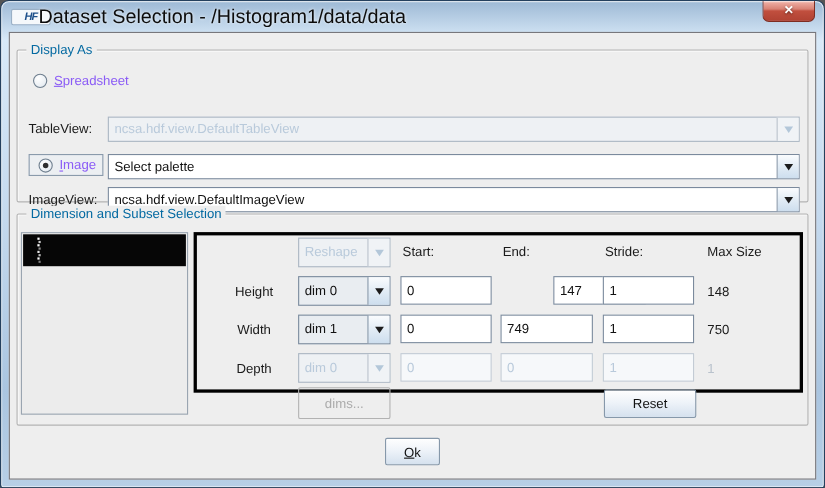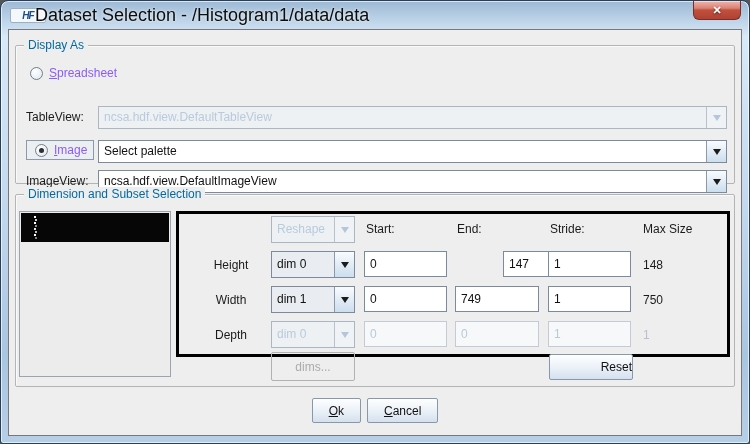--- a/index.html
+++ b/index.html
@@ -223,22 +223,21 @@
         <span class="btn">
             <span class="arr"></span>
           </span>
       </div>
       <input class="tf dis" disabled="" style="left: 185px; top: 107px; width: 83px;" value="0">
       <input class="tf dis" disabled="" style="left: 276px; top: 107px; width: 84px;" value="0">
       <input class="tf dis" disabled="" style="left: 369px; top: 107px; width: 83px;" value="1">
       <span class="maxval dis" style="top:114px;">1</span>
 
       <button class="btn-std disabled" style="position:absolute; left:92px; top:138px; width:84px; height:29px;">dims...</button>
-      <button class="btn-std" style="position:absolute; left:370px; top:140px; width:84px; height:26px;text-align:right;">Reset</button>
+      <button class="btn-std" style="position:absolute; left:370px; top:140px; width:84px; height:26px;">Reset</button>
     </div>
 
     <div class="footer">
       <button class="btn-std"><span class="mn">Ok</span></button>
-      <button class="btn-std"><span class="mn">Cancel</span></button>
     </div>
 
   </div>
 </div>
 
 </body></html>

